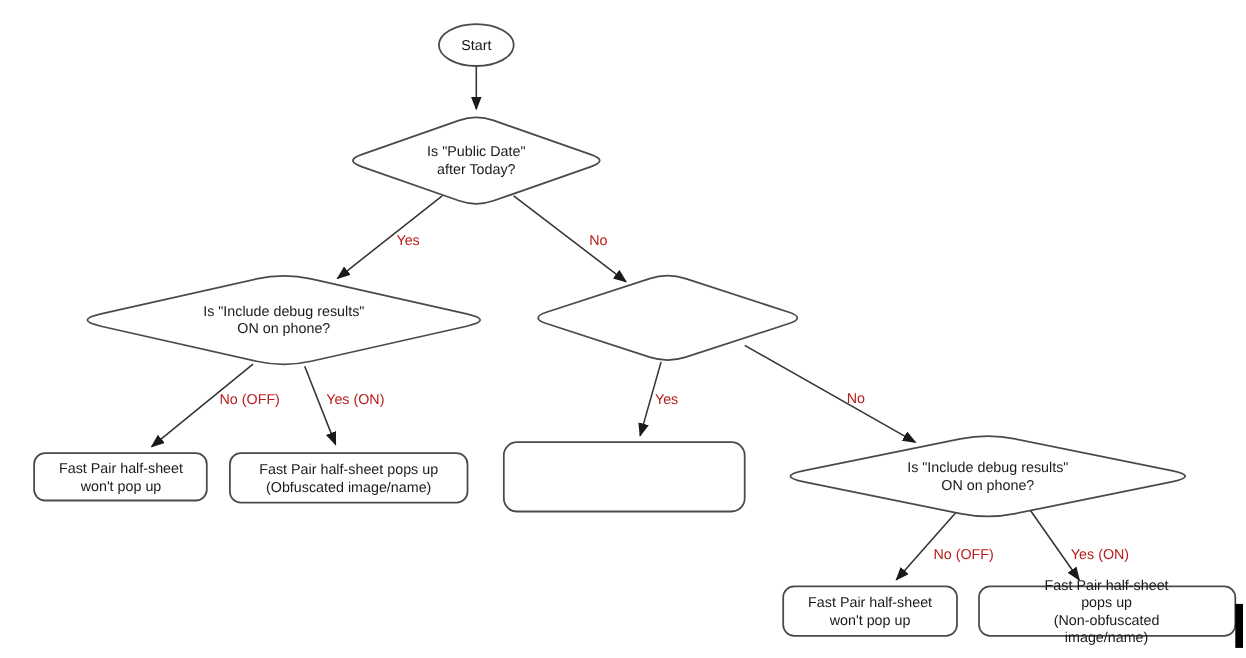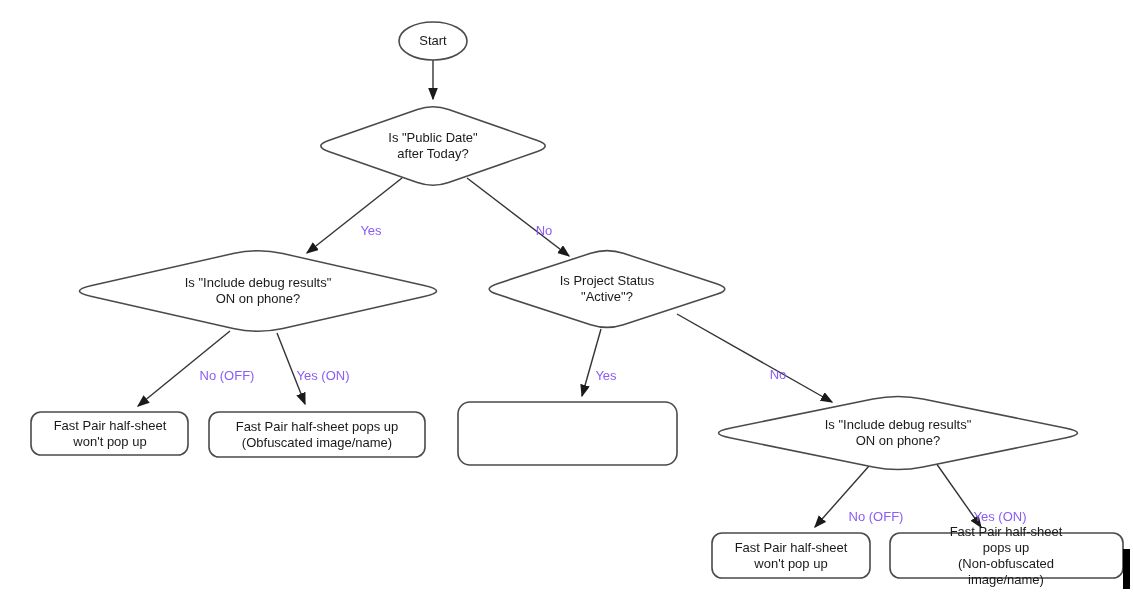--- a/index.html
+++ b/index.html
@@ -21,22 +21,21 @@
     text-align: center;
     font-size: 13px;
     line-height: 16px;
     color: #1a1a1a;
   }
   .edge-label {
     position: absolute;
     transform: translate(-50%, -50%);
     white-space: nowrap;
     font-size: 13px;
-    color: #8b5cf6;
-    margin-top: 12px;
+    color: #b91c1c;
   }
   .cursor-bar {
     position: absolute;
     left: 1123px;
     top: 549px;
     width: 7px;
     height: 40px;
     background: #000000;
   }
 </style>
@@ -72,22 +71,20 @@
     <rect class="shape" x="458" y="402" width="219" height="63" rx="12"></rect>
     <rect class="shape" x="712" y="533" width="158" height="45" rx="10"></rect>
     <rect class="shape" x="890" y="533" width="233" height="45" rx="10"></rect>
   </svg>
 
   <div class="label" style="left:433px; top:41px">Start</div>
   <div class="label" style="left:433px; top:146px">Is "Public Date"
 after Today?</div>
   <div class="label" style="left:258px; top:291px">Is "Include debug results"
 ON on phone?</div>
-  <div class="label" style="left:607px; top:289px">Is Project Status
-"Active"?</div>
   <div class="label" style="left:898px; top:433px">Is "Include debug results"
 ON on phone?</div>
   <div class="label" style="left:110px; top:434px">Fast Pair half-sheet
 won't pop up</div>
   <div class="label" style="left:317px; top:435px">Fast Pair half-sheet pops up
 (Obfuscated image/name)</div>
   <div class="label" style="left:791px; top:556px">Fast Pair half-sheet
 won't pop up</div>
   <div class="label" style="left:1006px; top:556px">Fast Pair half-sheet pops up
 (Non-obfuscated image/name)</div>

